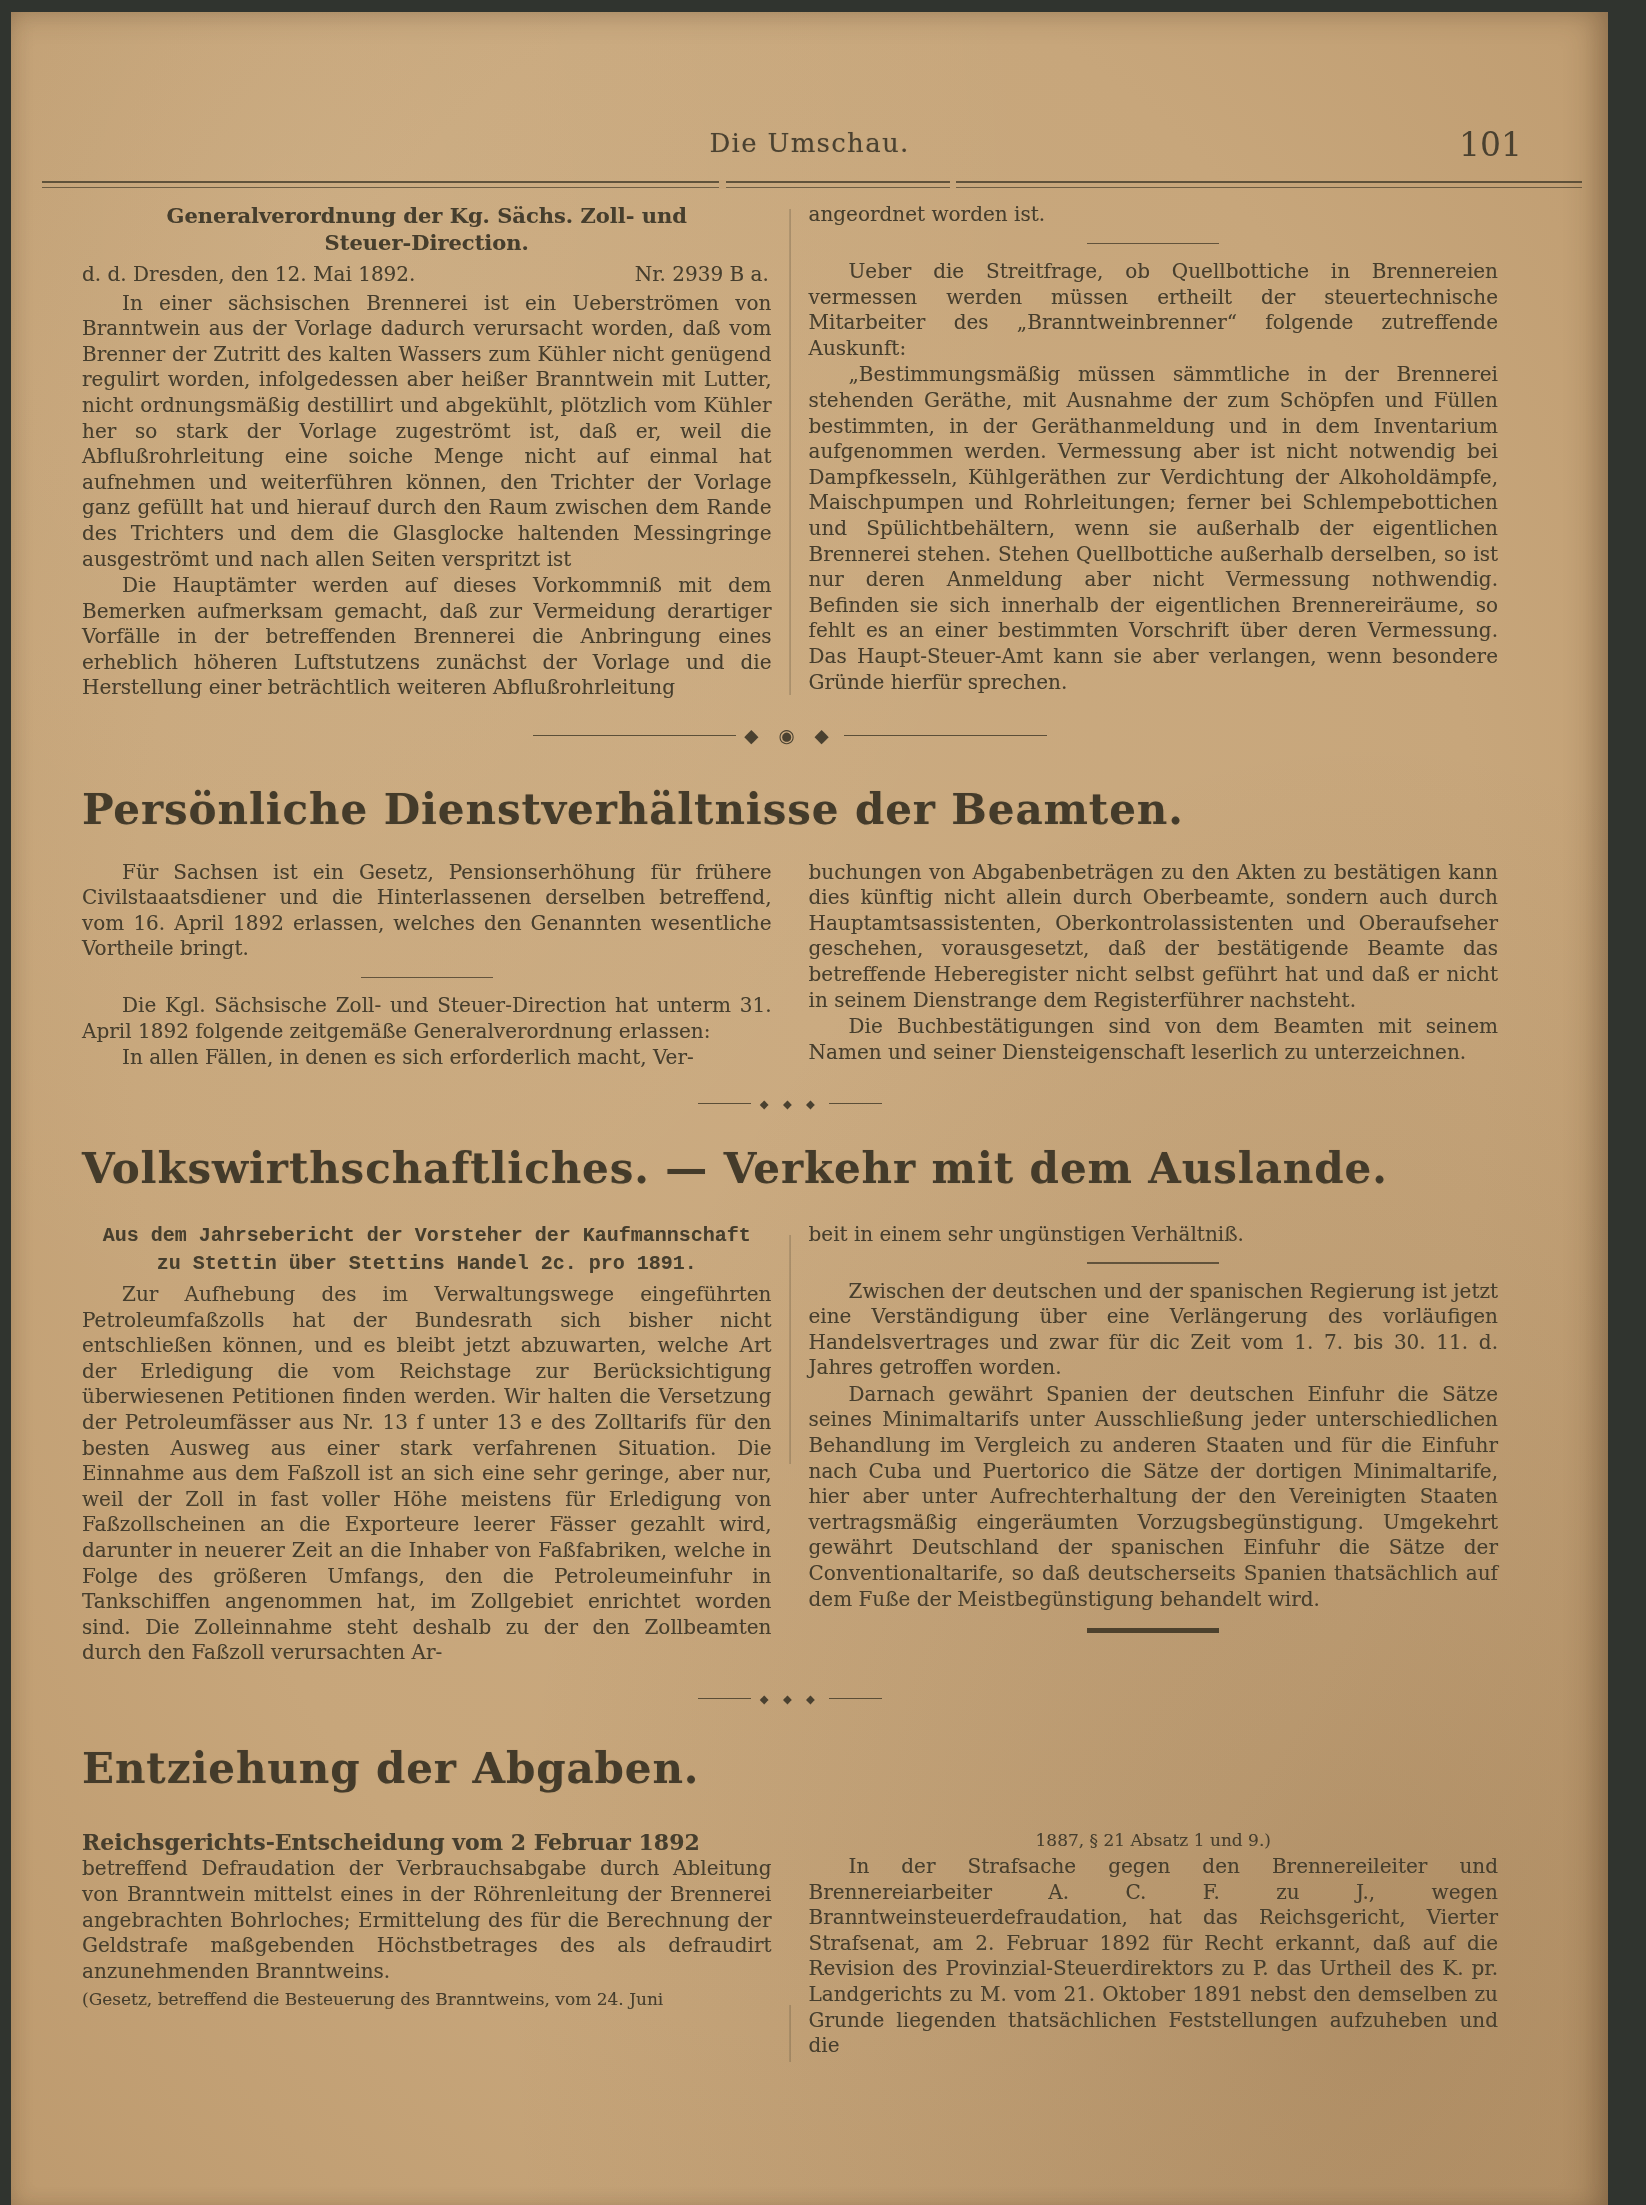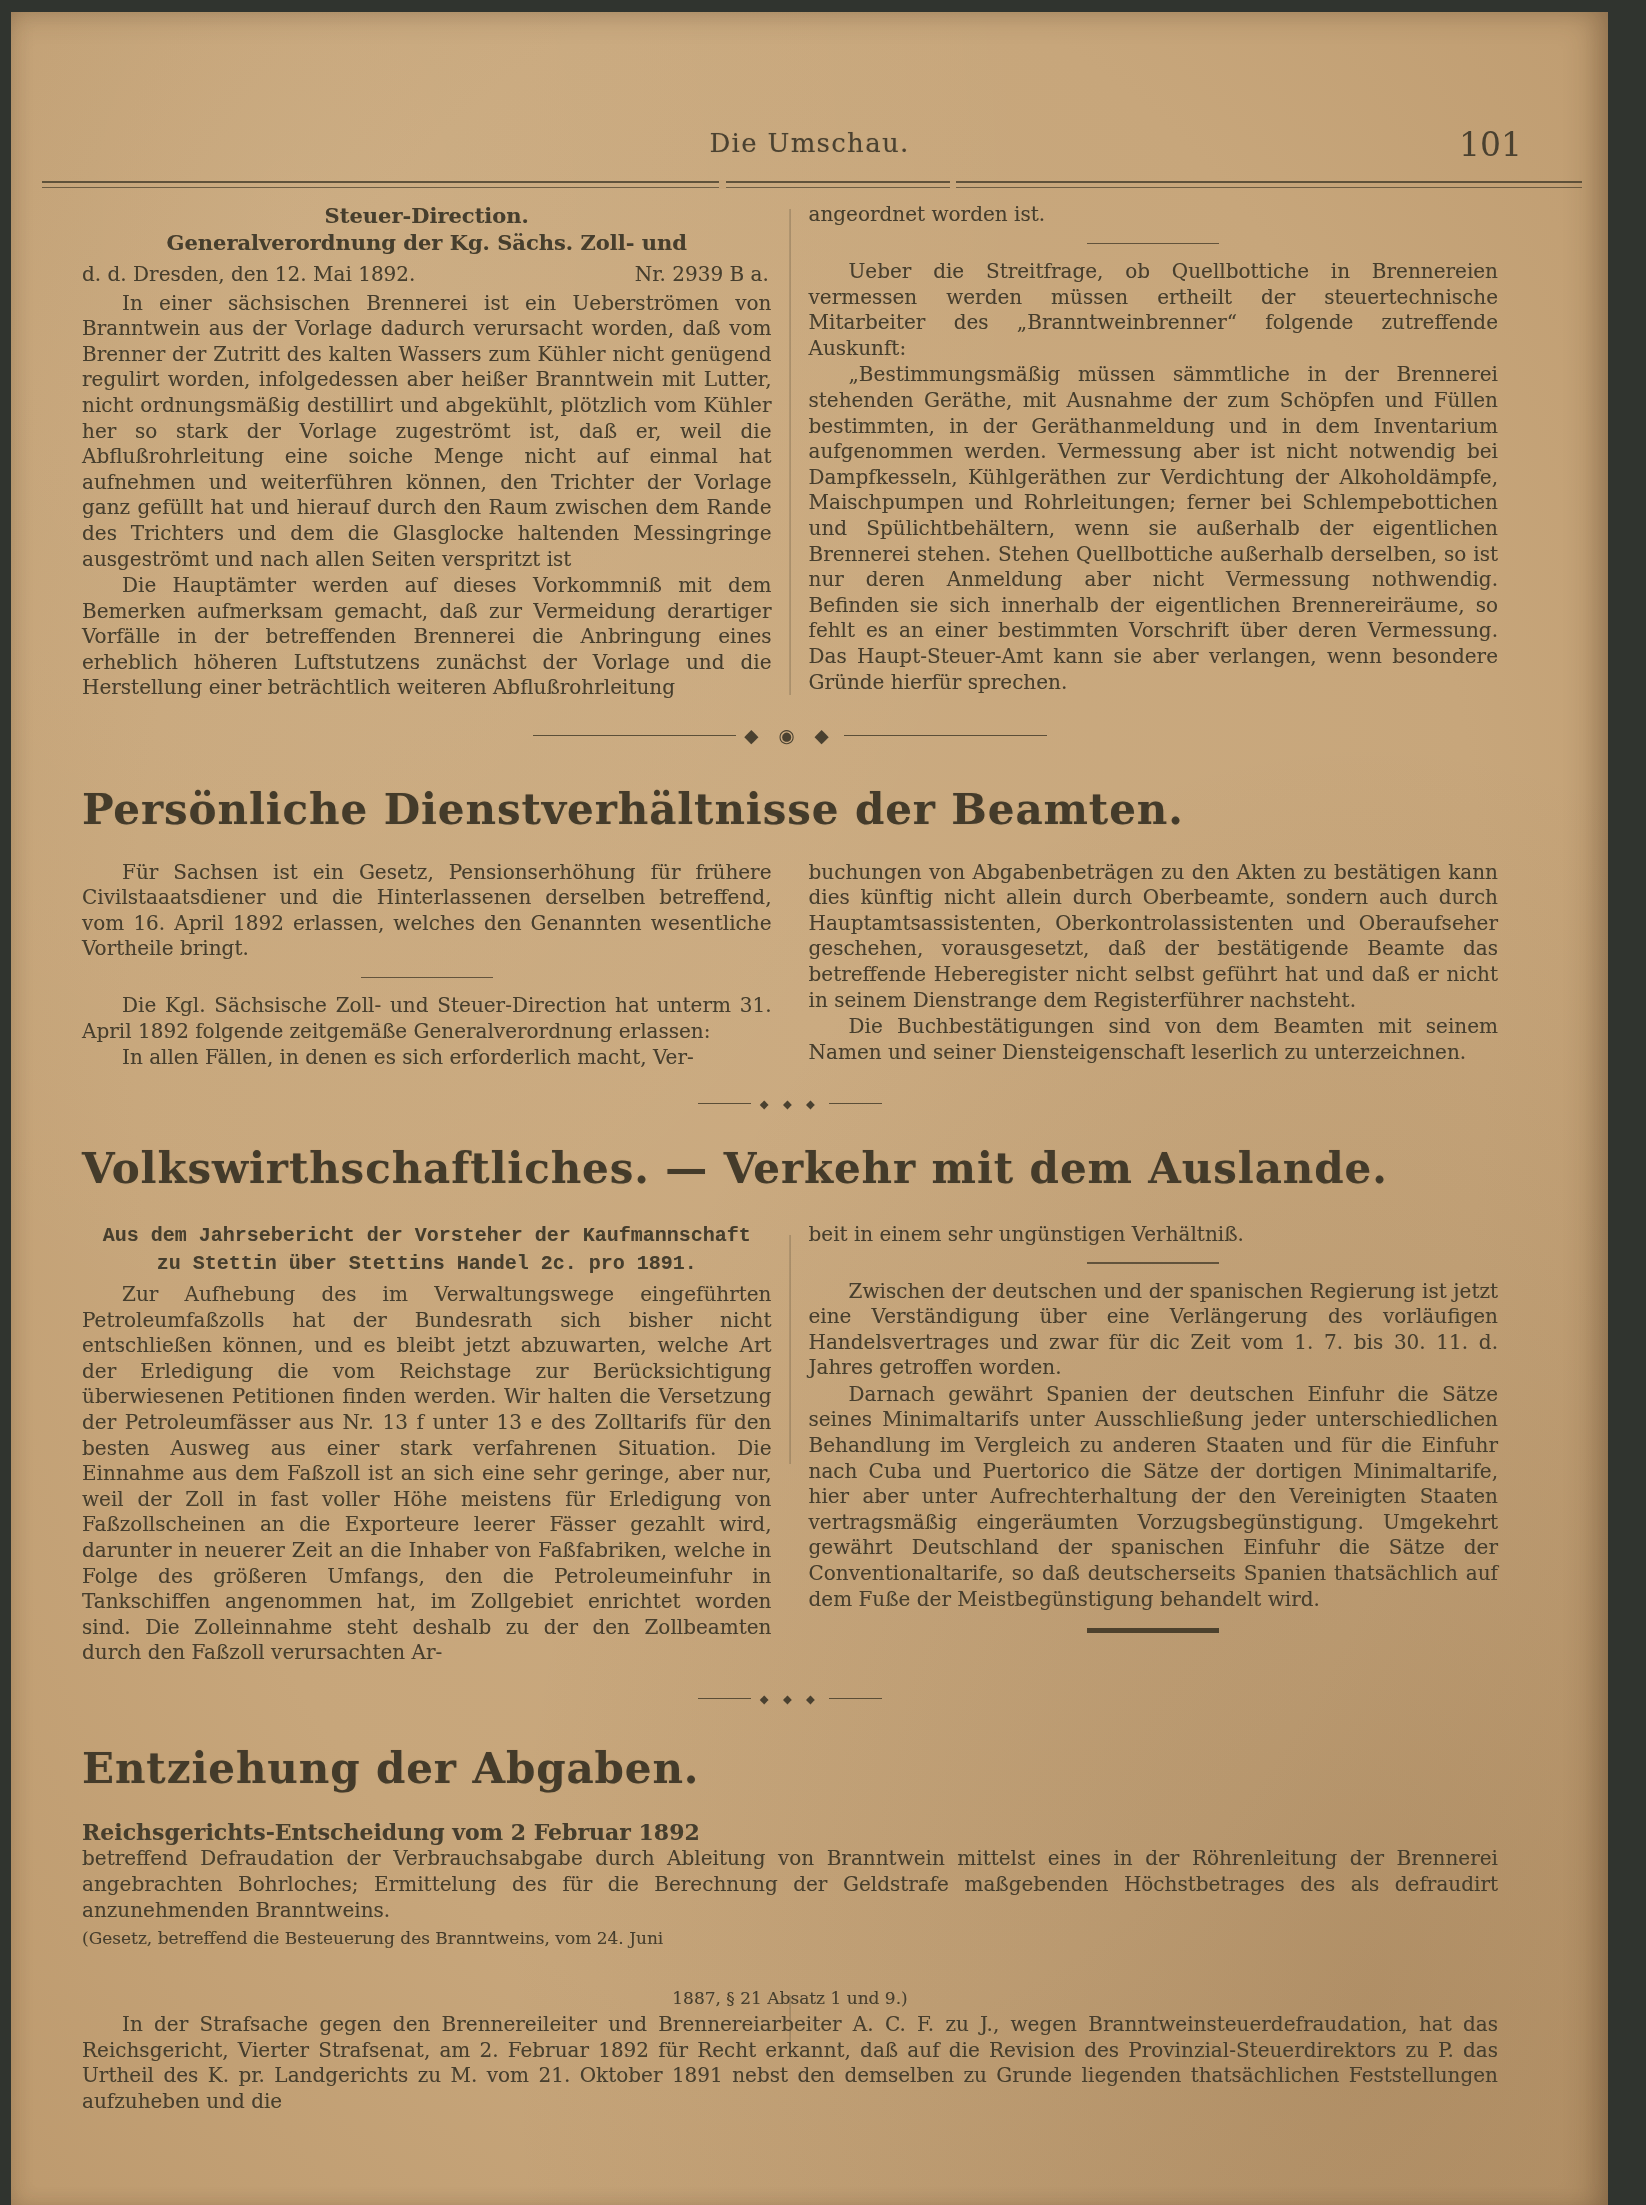--- a/index.html
+++ b/index.html
@@ -73,21 +73,21 @@
   .divider.big{margin-top:24px;}
   .divider.big .dline{width:203px;}
   .divider.big .orn{font-size:18.5px;letter-spacing:7px;color:#4a4130;}
   .divider.small{margin-top:25.6px;}
   .divider.small .dline{width:53px;height:0.9px;}
   .divider.small .orn{font-size:11.5px;letter-spacing:5.3px;color:#4a4130;}
 
   .cols.s1{margin-top:14px;}
   .cols.s2{margin-top:25.6px;}
   .cols.s3{margin-top:29px;}
-  .cols.s4{margin-top:26px;flex-direction:column;}
+  .cols.s4{margin-top:36px;}
 
   .subhead-bold{font-size:20px;font-weight:700;text-align:center;line-height:28px;
     text-shadow:0 0 0.4px rgba(70,60,42,.30);font-family:Liberation Mono, monospace;}
   .bold-head{font-size:22px;font-weight:700;text-align:left;line-height:27px;}
   .bold-body{font-weight:400;}
   .footnote{font-size:17px;line-height:23px;margin-top:3.5px;}
   .footnote-cont{font-size:17px;line-height:23px;text-align:center;margin-bottom:2.6px;}
 </style>
 </head>
 <body>
@@ -102,22 +102,22 @@
   <div class="rule-double">
     <span class="gap g1"></span>
     <span class="gap g2"></span>
   </div>
 
   <div class="content">
 
     <div class="cols s1">
       <div class="gutter-rule full"></div>
       <div class="col">
+        <div class="col-head">Generalverordnung der Kg. Sächs. Zoll- und</div>
         <div class="col-head">Steuer-Direction.</div>
-        <div class="col-head">Generalverordnung der Kg. Sächs. Zoll- und</div>
         <div class="dateline">
           <span>d. d. Dresden, den 12. Mai 1892.</span>
           <span>Nr. 2939 B a.</span>
         </div>
         <p class="indent">In einer sächsischen Brennerei ist ein Ueberströmen von Branntwein aus der Vorlage dadurch verursacht worden, daß vom Brenner der Zutritt des kalten Wassers zum Kühler nicht genügend regulirt worden, infolgedessen aber heißer Branntwein mit Lutter, nicht ordnungsmäßig destillirt und abgekühlt, plötzlich vom Kühler her so stark der Vorlage zugeströmt ist, daß er, weil die Abflußrohrleitung eine soiche Menge nicht auf einmal hat aufnehmen und weiterführen können, den Trichter der Vorlage ganz gefüllt hat und hierauf durch den Raum zwischen dem Rande des Trichters und dem die Glasglocke haltenden Messingringe ausgeströmt und nach allen Seiten verspritzt ist</p>
         <p class="indent">Die Hauptämter werden auf dieses Vorkommniß mit dem Bemerken aufmerksam gemacht, daß zur Vermeidung derartiger Vorfälle in der betreffenden Brennerei die Anbringung eines erheblich höheren Luftstutzens zunächst der Vorlage und die Herstellung einer beträchtlich weiteren Abflußrohrleitung</p>
       </div>
       <div class="col">
         <p>angeordnet worden ist.</p>
         <div class="mini-rule"></div>

